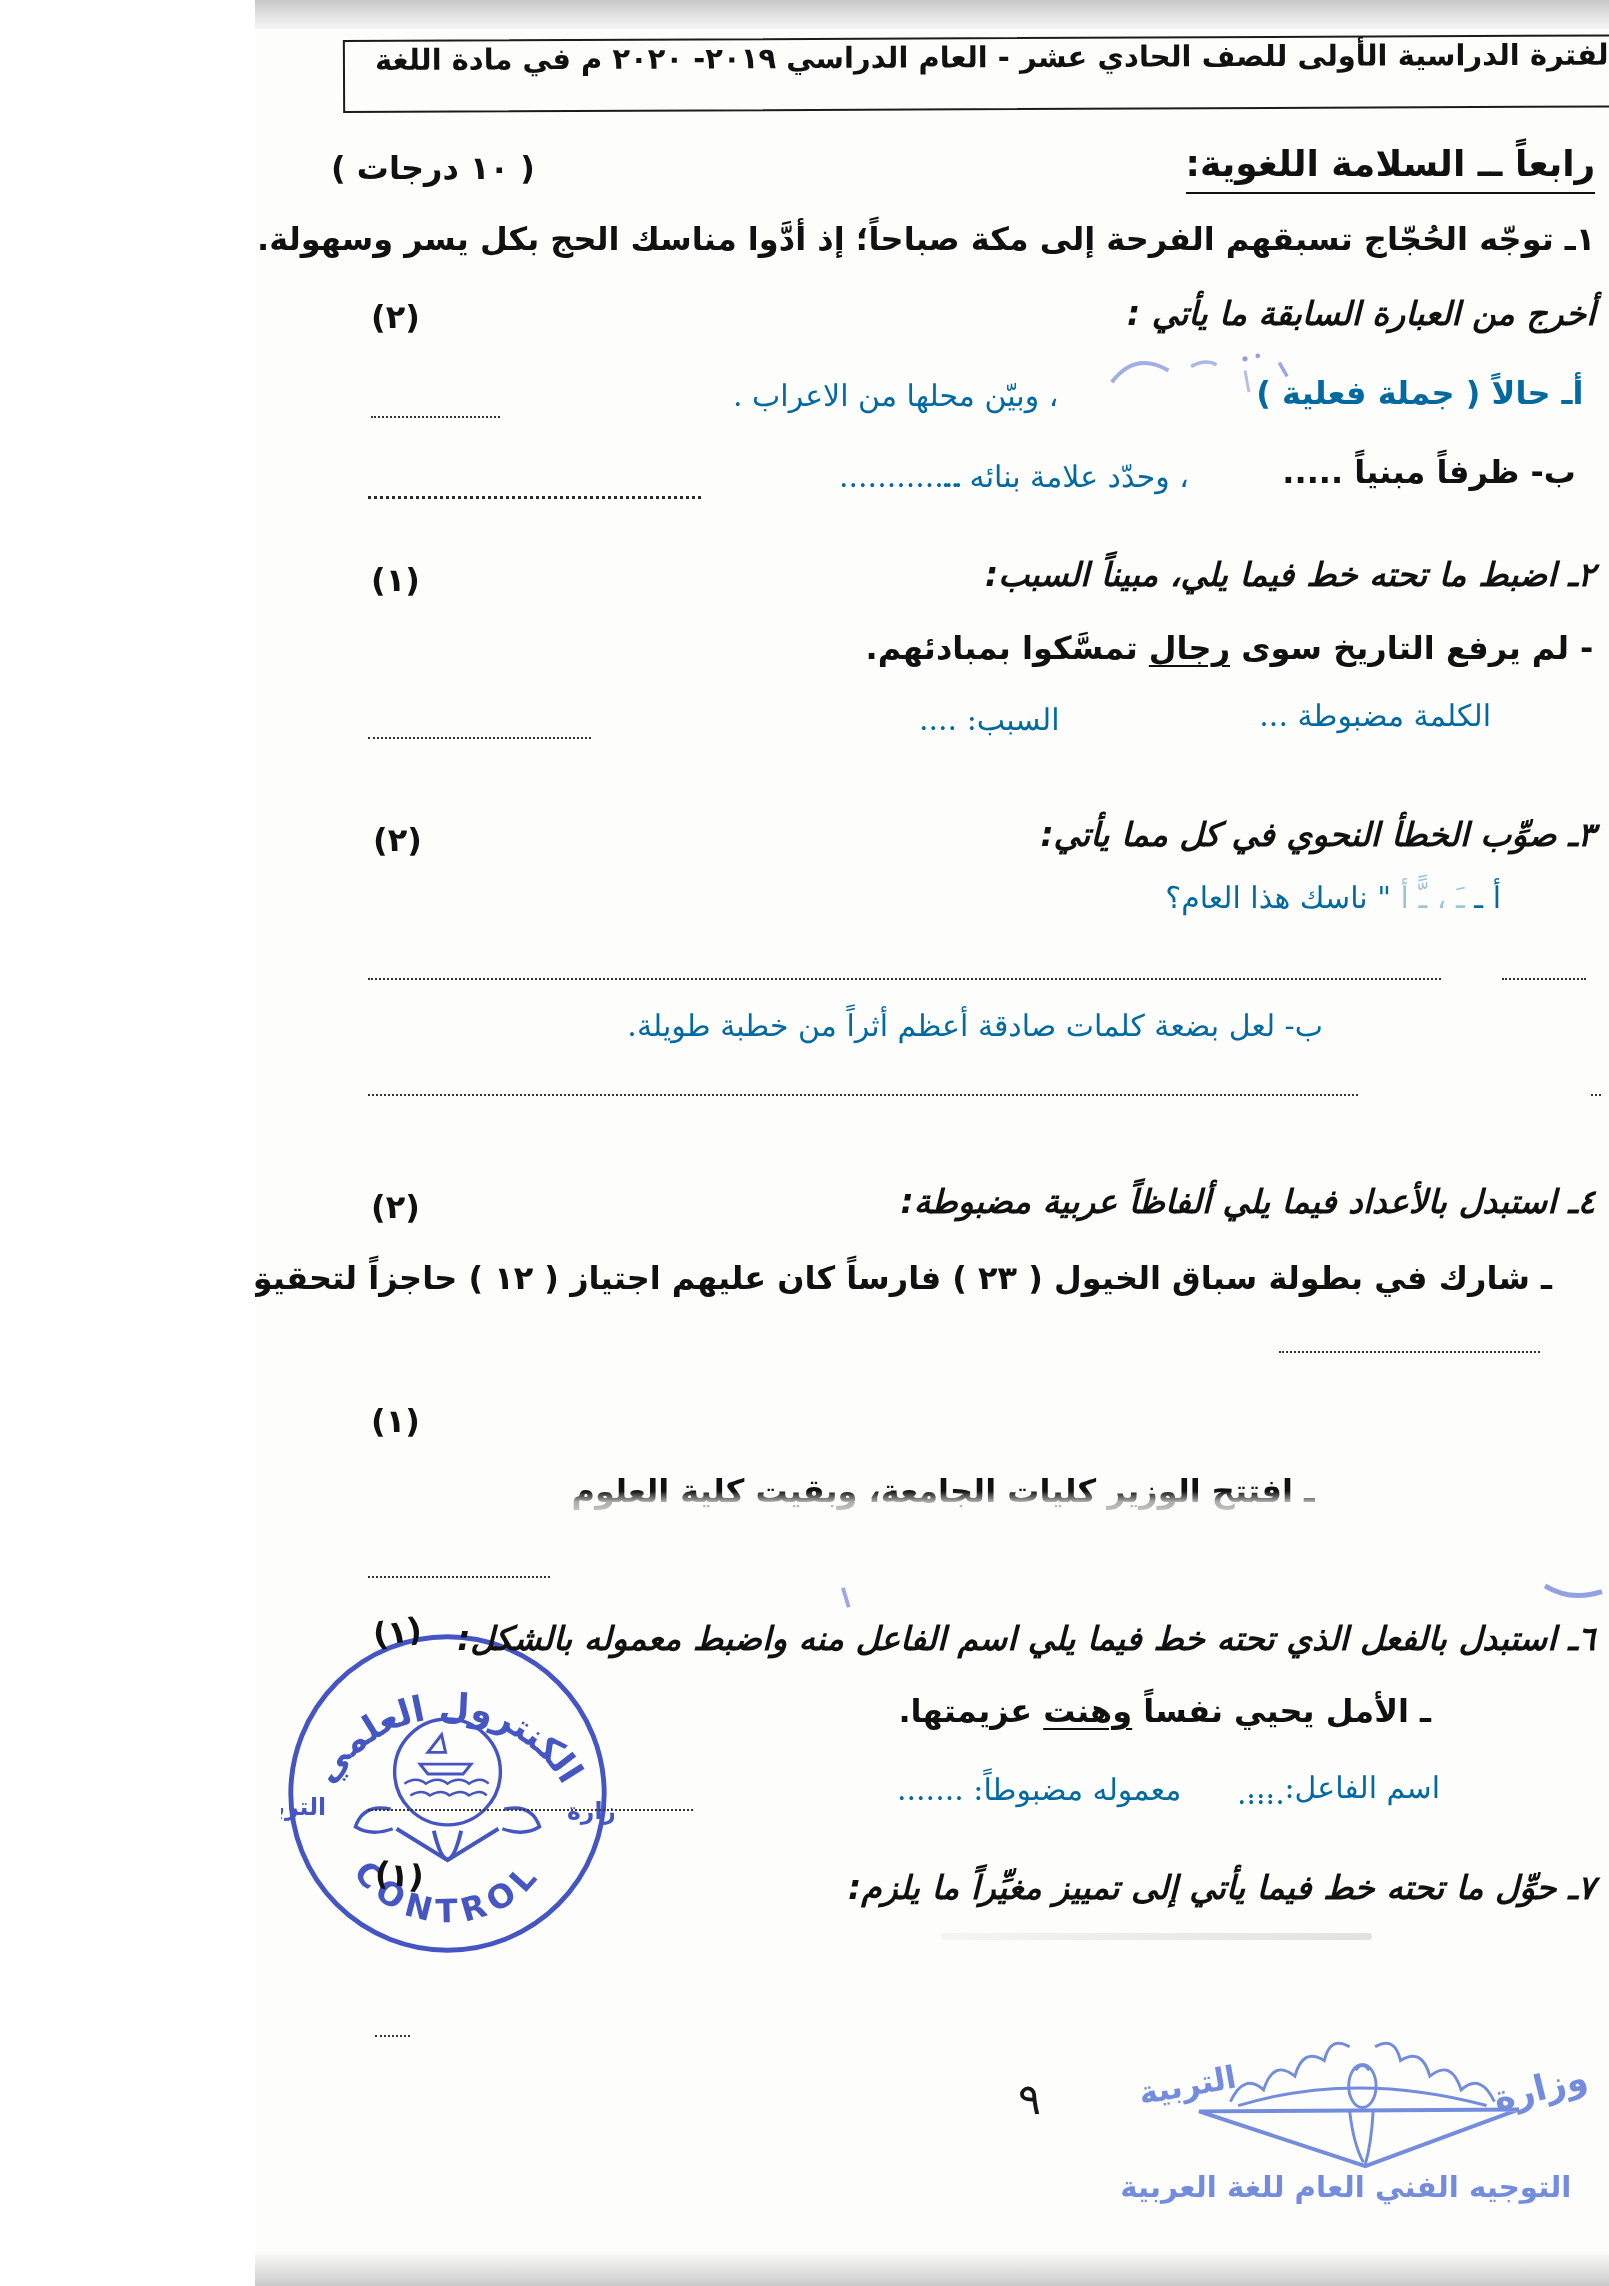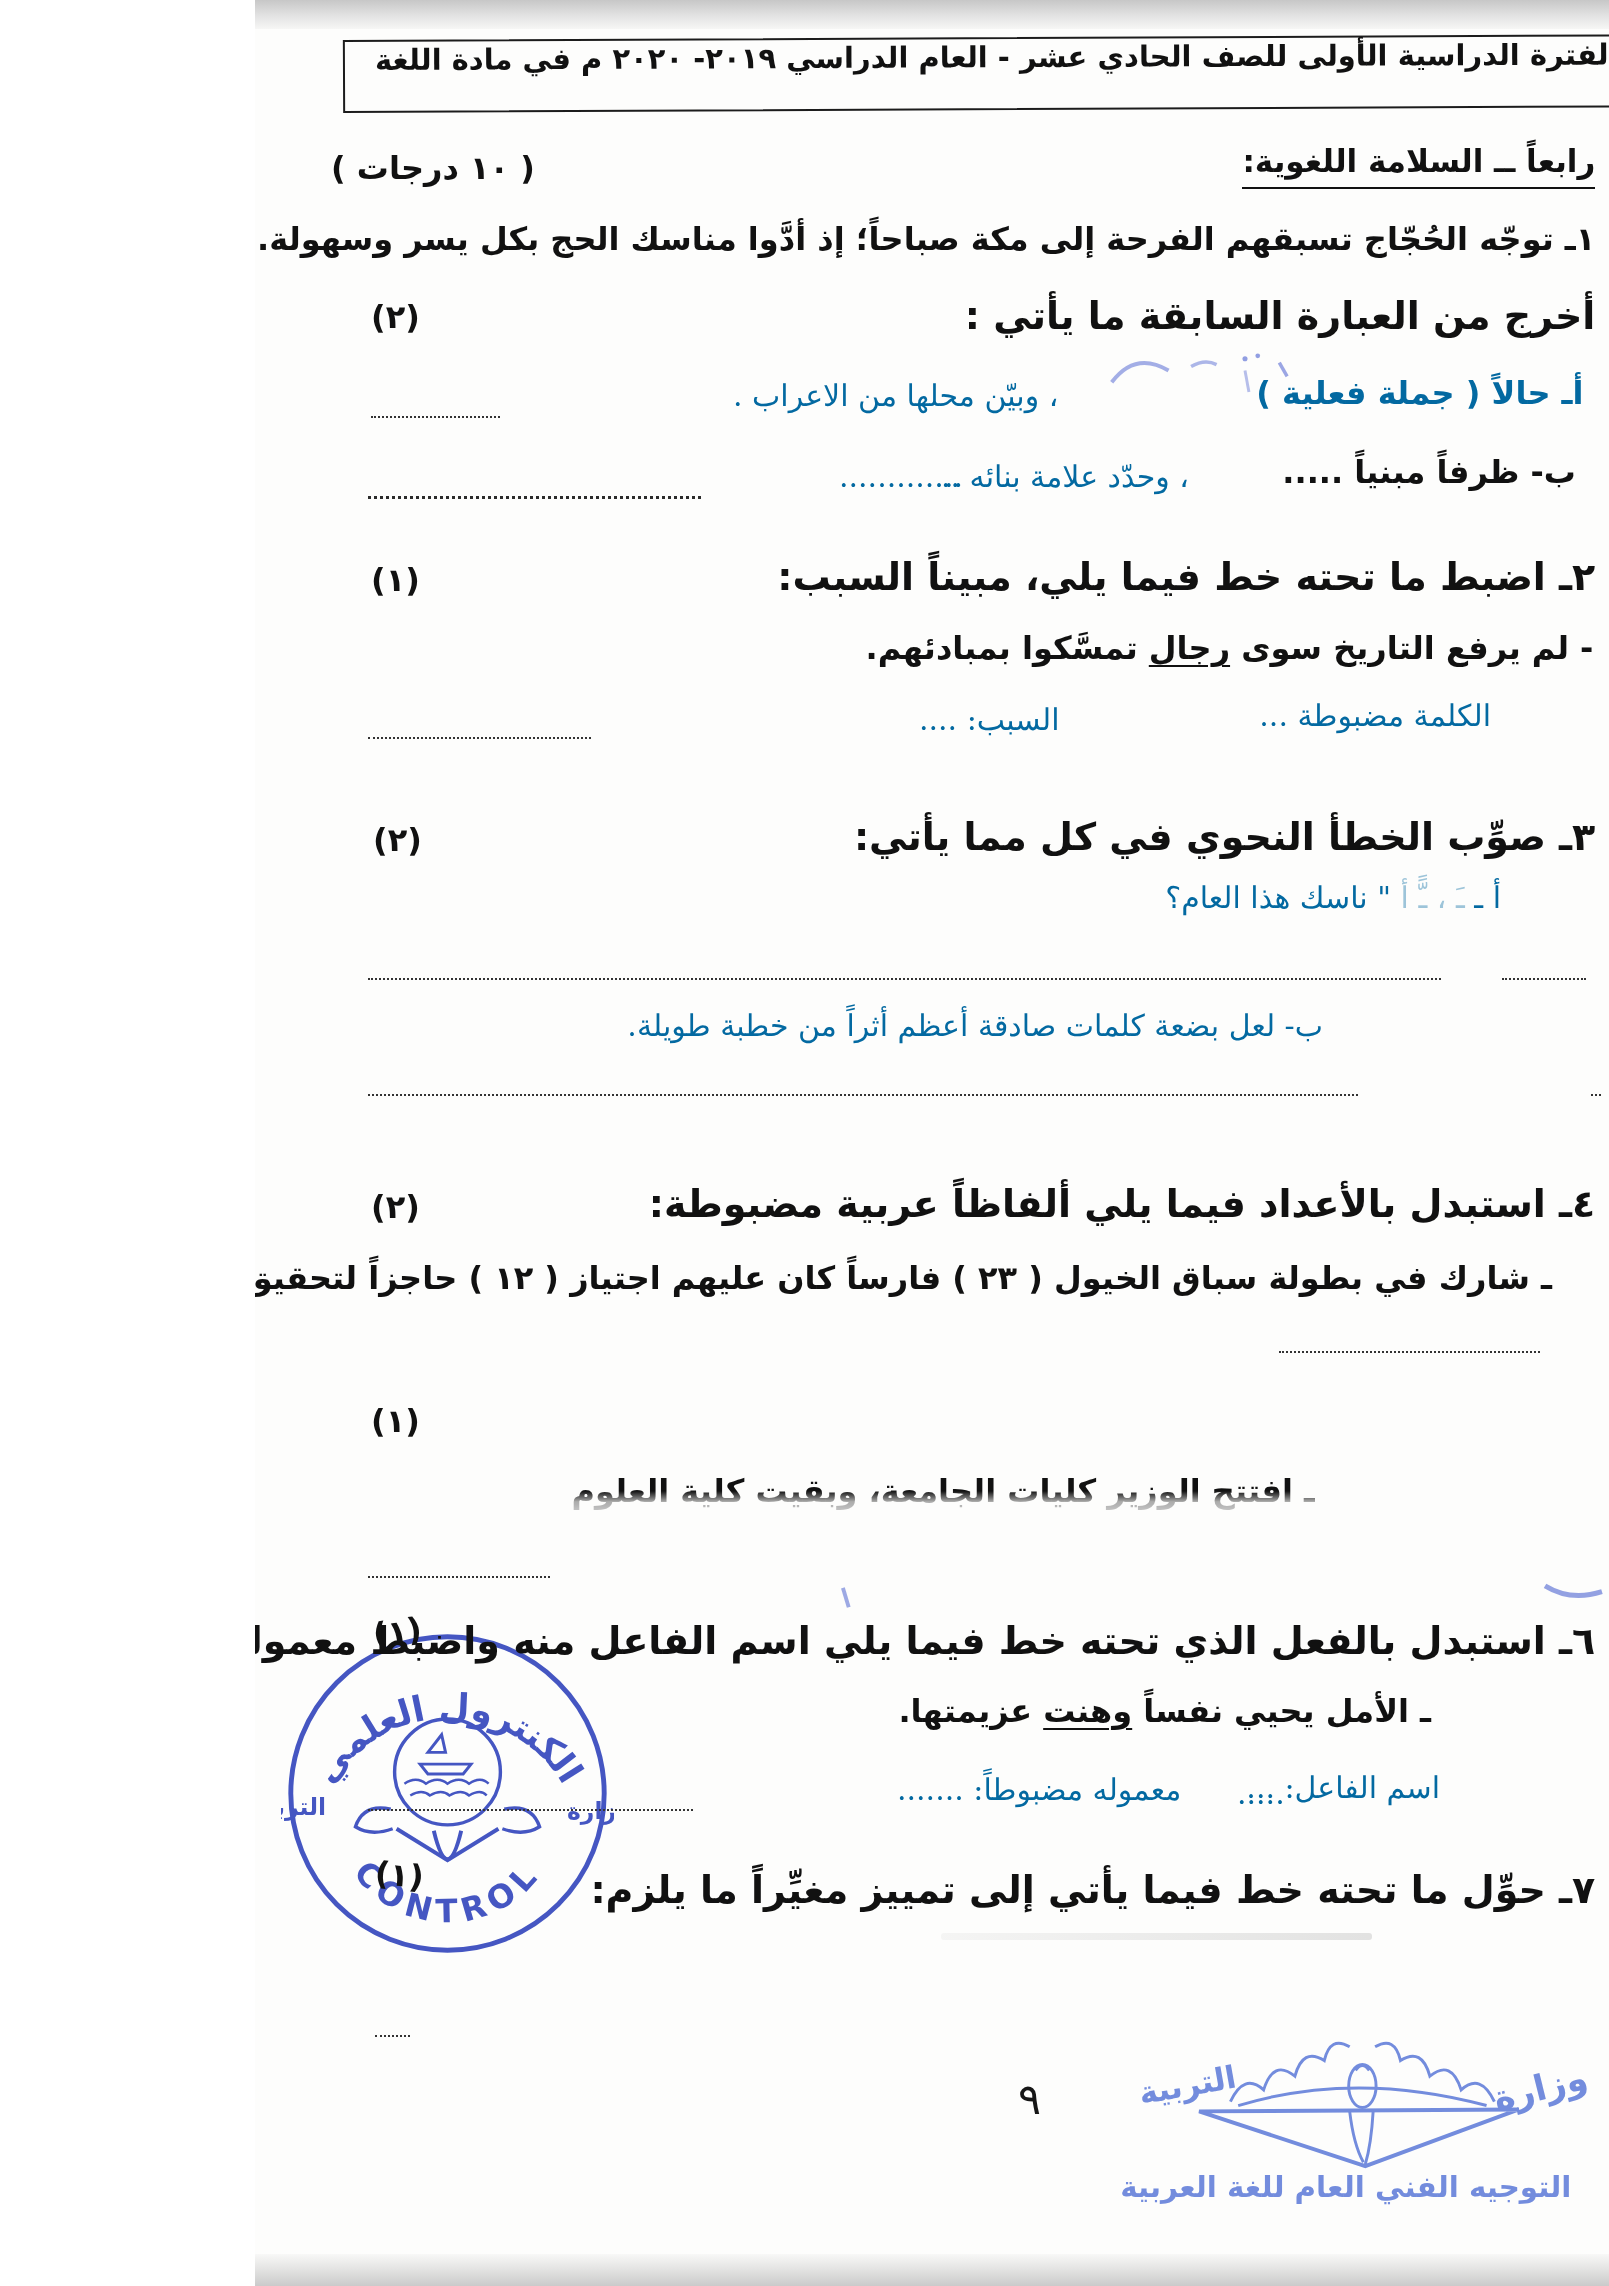--- a/index.html
+++ b/index.html
@@ -7,22 +7,22 @@
   #page{position:relative;width:1354px;height:2287px;background:#fdfdfc;overflow:hidden;direction:rtl;}
   .scanband-top{position:absolute;left:0;top:0;width:100%;height:29px;
     background:linear-gradient(to bottom,#c7c7c7 0%,#e3e3e3 55%,#f6f6f5 100%);}
   .scanband-bottom{position:absolute;left:0;bottom:0;width:100%;height:33px;
     background:linear-gradient(to top,#c9c9c9 0%,#e6e6e5 60%,#f8f8f7 100%);}
   .hdrbox{position:absolute;left:88px;top:37px;width:1380px;height:69px;
     border:2.9px solid #1c1c1c;transform:rotate(-0.25deg);
     display:flex;align-items:center;justify-content:center;background:#fdfdfc;}
   .hdrbox .t{font-size:29px;font-weight:700;color:#111;letter-spacing:0.2px;}
   .ln{position:absolute;white-space:nowrap;color:#111;}
-  .h{font-weight:700;font-size:38px;}
-  .h36{font-weight:700;font-size:31px;}
+  .h{font-weight:700;font-size:33px;font-style:italic;}
+  .h36{font-weight:700;font-size:36px;}
   .st{font-weight:700;font-size:32px;}
   .sub{font-family:"DejaVu Serif","Liberation Serif",serif;font-weight:400;font-size:30px;color:#0369a1;}
   .marks{font-weight:700;font-size:32px;}
   .uline{text-decoration:none;border-bottom:2.9px solid #111;padding-bottom:7.8px;}
   u{text-underline-offset:5.9px;text-decoration-thickness:2px;}
   .dotline{position:absolute;height:0;border-bottom:3.9px dotted #2b2b2b;}
   .dotline.thin{border-bottom:2.9px dotted #333;}
   .ghostline{position:absolute;height:6.9px;background:linear-gradient(to left,rgba(60,60,60,.14),rgba(90,90,90,.05));border-radius:2.9px;}
   .fadedbits{opacity:.38;}
   .fadeout{-webkit-mask-image:linear-gradient(to bottom,#000 50%,rgba(0,0,0,.35) 78%,rgba(0,0,0,.25) 100%);

